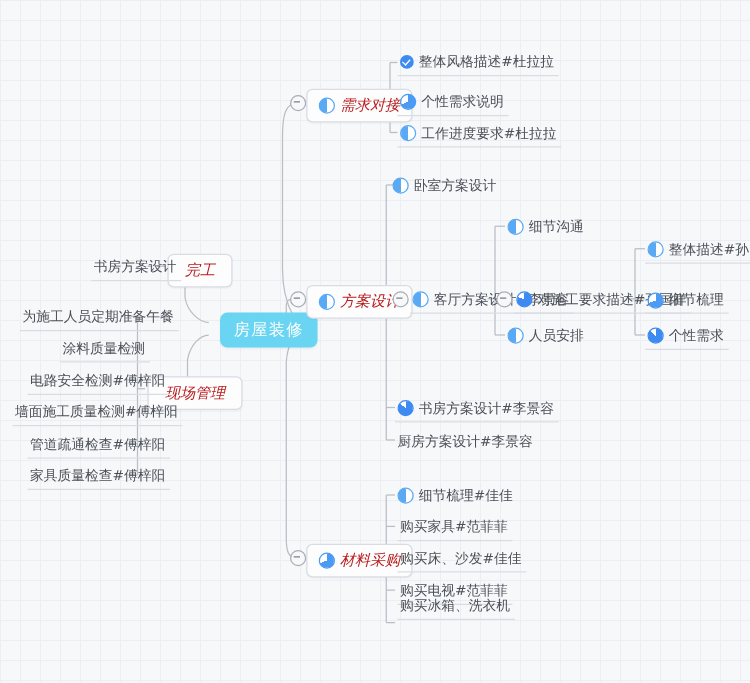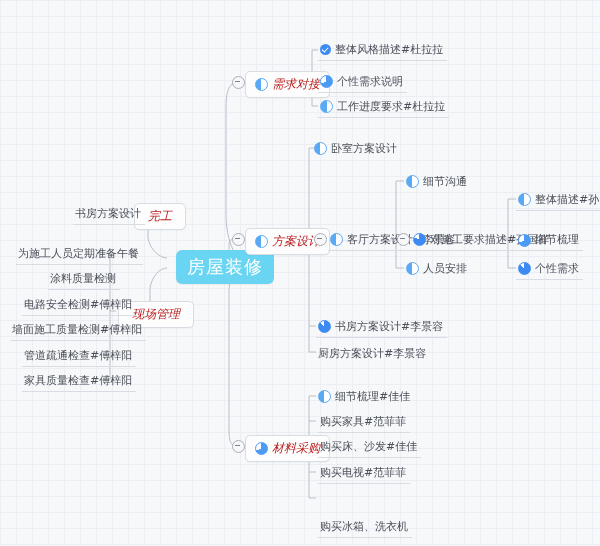--- a/index.html
+++ b/index.html
@@ -29,21 +29,21 @@
     white-space:nowrap;
     box-sizing:border-box;
   }
 
   
   .root{
     background:#6ad5f2;
     color:#ffffff;
     border-radius:6px;
     padding:5px 11px;
-    font-size:18px;
+    font-size:13px;
     letter-spacing:1px;
     box-shadow:0 1px 2px rgba(0,0,0,.06);
   }
 
   
   .branch{
     background:#fdfdfe;
     border:1px solid #d8dce3;
     border-radius:5px;
     padding:4px 9px;
@@ -259,21 +259,21 @@
   </div>
   <div class="node leaf" style="left:318px;top:412px;">
     <span>购买家具#范菲菲</span>
   </div>
   <div class="node leaf" style="left:318px;top:437px;">
     <span>购买床、沙发#佳佳</span>
   </div>
   <div class="node leaf" style="left:318px;top:463px;">
     <span>购买电视#范菲菲</span>
   </div>
-  <div class="node leaf" style="left:318px;top:517px;">
+  <div class="node leaf" style="left:318px;top:475px;">
     <span>购买冰箱、洗衣机</span>
   </div>
 
   <div class="toggle" style="left:172px;top:207px;"></div>
   <div class="node branch plain" style="left:134px;top:203px;">
     <span>完工</span>
   </div>
   <div class="node leaf" style="left:73px;top:204px;">
     <span>书房方案设计</span>
   </div>

